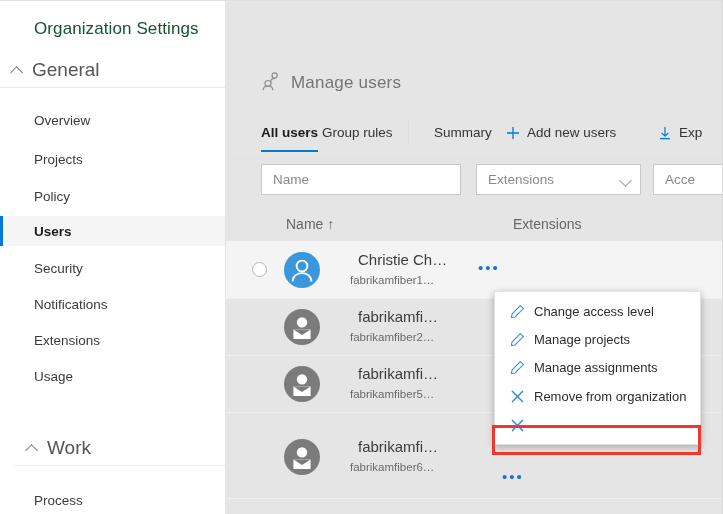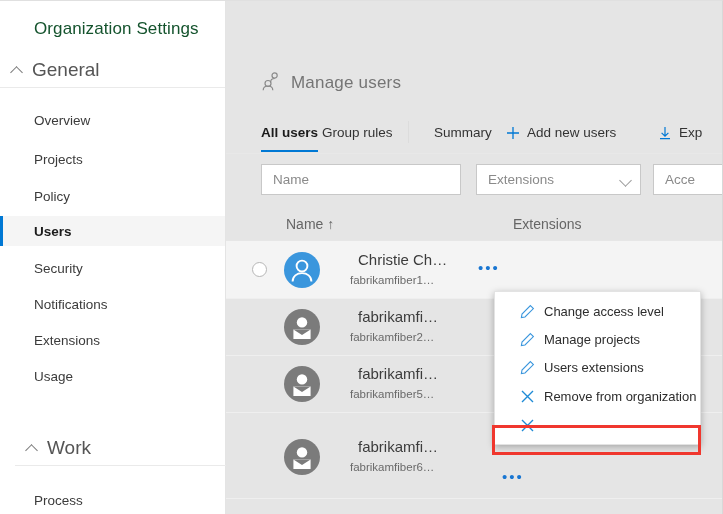--- a/index.html
+++ b/index.html
@@ -71,21 +71,21 @@
   .av{position:absolute;left:58px;top:11px;width:36px;height:36px;border-radius:50%;}
   .av.blue{background:#3a96dd;}
   .av.gray{background:#7b7b7b;}
   .uname{position:absolute;left:124px;top:10px;font-size:15px;color:#3c3c3c;margin-left:8px;}
   .umail{position:absolute;left:124px;top:33px;font-size:11.5px;color:#6a6a6a;}
   .dots{position:absolute;left:252px;top:22px;font-size:15px;color:#1976d2;letter-spacing:2px;line-height:10px;}
 
   
   #ctxmenu{position:absolute;left:494px;top:290px;width:205px;background:#fff;
            border:1px solid #e3e3e3;box-shadow:0 2px 7px rgba(0,0,0,.28);z-index:40;}
-  .mi{position:relative;height:28px;display:flex;align-items:center;padding-left:24px;}
+  .mi{position:relative;height:28px;display:flex;align-items:center;padding-left:14px;}
   .mi .mtxt{font-size:13px;color:#2d2d2d;margin-left:9px;}
   .mi .micon{width:16px;height:16px;display:flex;align-items:center;justify-content:center;}
   #hl-box{position:absolute;left:492px;top:424px;width:209px;height:30px;
           border:3px solid #f0372e;box-sizing:border-box;z-index:50;pointer-events:none;}
   #dots-under{position:absolute;left:502px;top:471px;font-size:15px;color:#1976d2;letter-spacing:2px;line-height:10px;z-index:60;}
 </style>
 </head>
 <body>
 
 <div id="app">
@@ -272,21 +272,21 @@
       </span>
       <span class="mtxt">Manage projects</span>
     </div>
 
     <div class="mi">
       <span class="micon">
         <svg width="15" height="15" viewBox="0 0 15 15">
             <path d="M10.4 1.6l3 3L5 13l-3.6.6L2 10z" fill="none" stroke="#3a96dd" stroke-width="1.1"></path>
           </svg>
       </span>
-      <span class="mtxt">Users extensions</span>
+      <span class="mtxt">Manage assignments</span>
     </div>
 
 
     <div class="mi" style="height:30px;">
       <span class="micon">
         <svg width="15" height="15" viewBox="0 0 15 15">
             <path d="M2 2l11 11M13 2L2 13" stroke="#1f8bd6" stroke-width="1.4"></path>
           </svg>
       </span>
       <span class="mtxt">Remove from organization</span>

